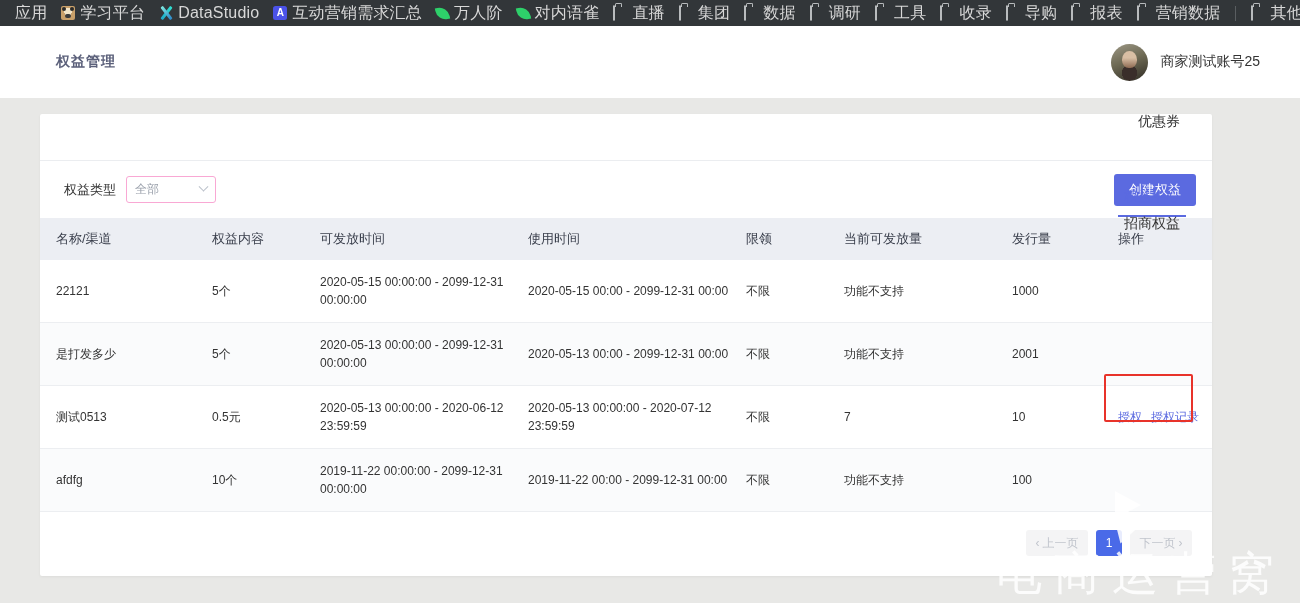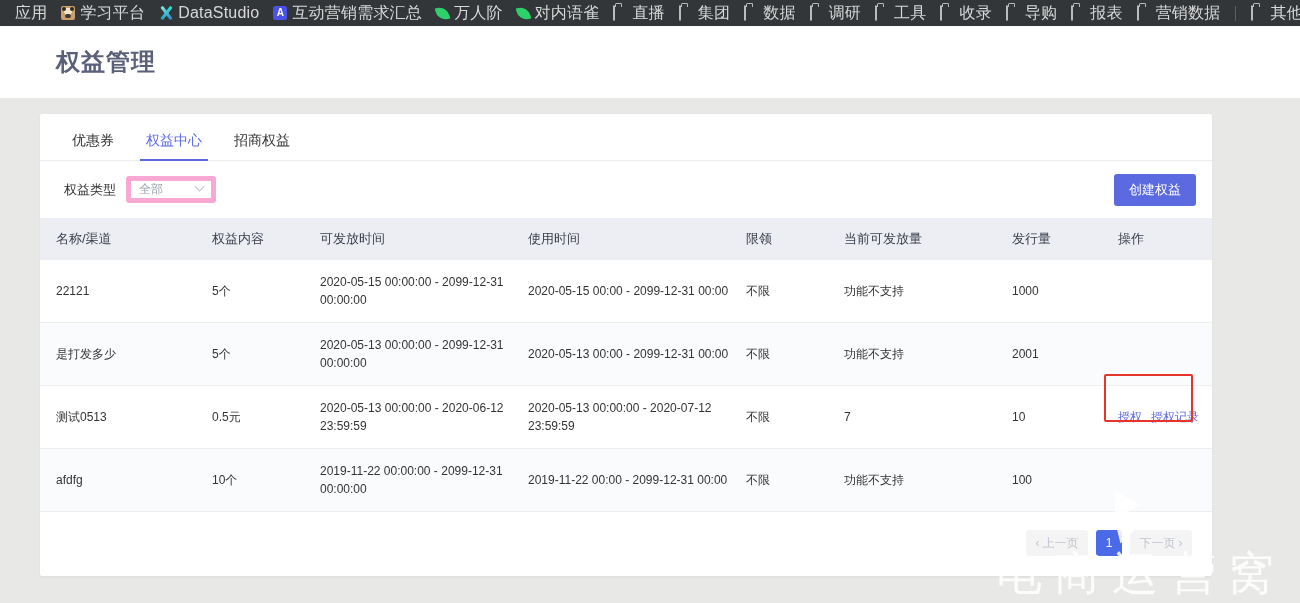--- a/index.html
+++ b/index.html
@@ -118,21 +118,21 @@
   
   .page-head {
     height: 72px;
     background: #ffffff;
     display: flex;
     align-items: center;
     padding: 0 40px 0 56px;
     position: relative;
   }
   .page-title {
-    font-size: 24px;
+    font-size: 14px;
     color: #5b607a;
     font-weight: bold;
     letter-spacing: 1px;
   }
   .user-box {
     margin-left: auto;
     display: flex;
     align-items: center;
     gap: 12px;
   }
@@ -172,20 +172,21 @@
   }
 
   
   .tabs {
     display: flex;
     align-items: flex-end;
     height: 47px;
     padding: 0 16px;
     border-bottom: 1px solid #ebedf0;
     gap: 0;
+    flex-direction: column;
   }
   .tab {
     padding: 0 16px 13px 16px;
     font-size: 14px;
     color: #333;
     cursor: pointer;
     position: relative;
     line-height: 1;
   }
   .tab.active { color: #5b6ae0; margin-top: 48px; }
@@ -205,21 +206,21 @@
     height: 57px;
   }
   .filter-label {
     font-size: 13px;
     color: #333;
     margin-right: 10px;
   }
   .select {
     width: 90px;
     height: 27px;
-    border: 5px solid #f9a8d4;
+    border: 1px solid #f9a8d4;
     border-radius: 3px;
     display: flex;
     align-items: center;
     padding: 0 8px;
     font-size: 12px;
     color: #9aa0ab;
     cursor: pointer;
     position: relative;
     background: #fff;
   }
@@ -445,20 +446,24 @@
   <div class="bm-spacer"></div>
   <div class="bm-sep"></div>
   <div class="bm-item">
     <span class="ico"><span class="ico-folder"></span></span>
     <span class="bm-label">其他书签</span>
   </div>
 </div>
 
 <div class="page-head">
   <div class="page-title">权益管理</div>
+  <div class="user-box">
+    <div class="avatar"></div>
+    <div class="user-name">商家测试账号25</div>
+  </div>
 </div>
 
 <div class="page-body">
   <div class="card">
 
     <div class="tabs" id="tabs">
         <div class="tab">优惠券</div>
         <div class="tab active">权益中心</div>
         <div class="tab">招商权益</div>
       </div>

